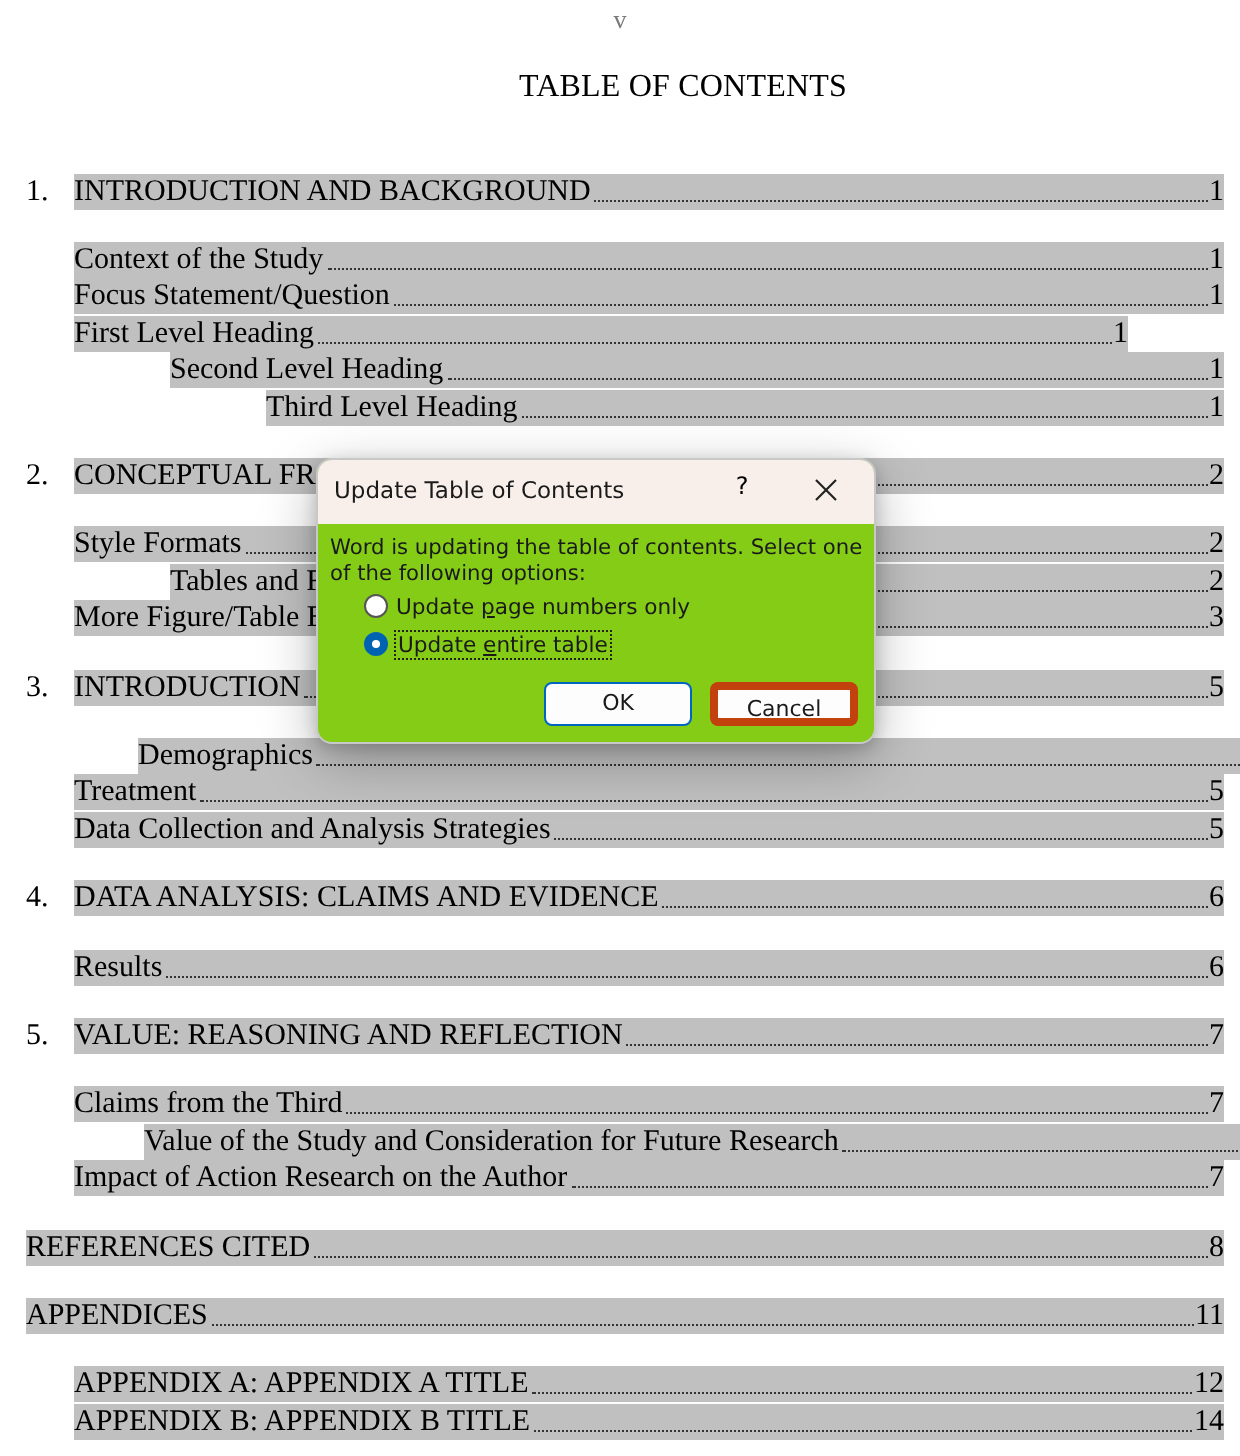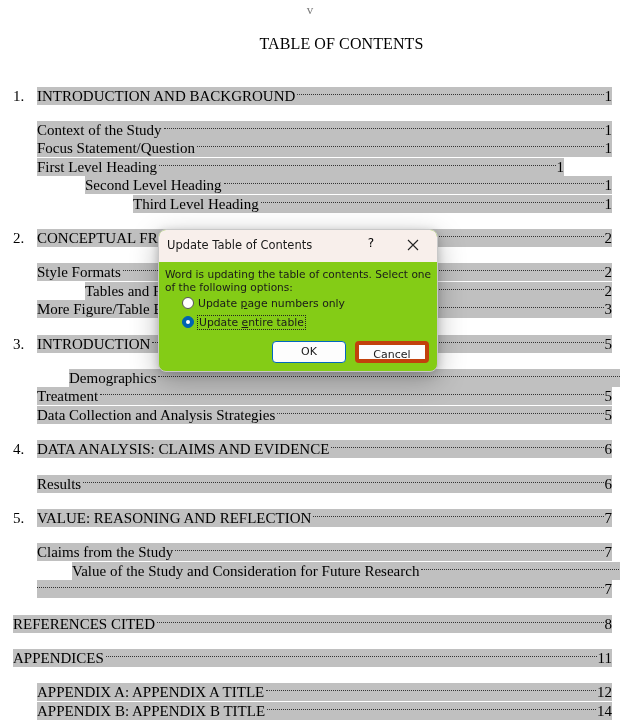--- a/index.html
+++ b/index.html
@@ -18,21 +18,21 @@
     font-size:16px; letter-spacing:0.1px;margin-left:40px;
   }
   .toc-row {
     position:absolute; height:18px; display:flex; align-items:flex-end;
     font-size:15px; line-height:18px;
   }
   .toc-row .num {
     position:absolute; left:-24px; width:20px; background:#fff;
   }
   .toc-row .fill {
-    background:#c0c0c0; display:flex; align-items:center; width:100%; height:18px;
+    background:#c0c0c0; display:flex; align-items:flex-end; width:100%; height:18px;
     white-space:nowrap; overflow:hidden;
   }
   .toc-row .lbl { flex:0 0 auto; padding-right:2px; }
   .toc-row .dots {
     flex:1 1 auto; border-bottom:1.4px dotted #333; margin-bottom:4px; height:1px;
   }
   .toc-row .pg { flex:0 0 auto; padding-left:1px; }
 
   
   .dialog {
@@ -200,34 +200,35 @@
   <div class="toc-row" style="top:509px;left:37px;width:575px;">
     <span class="num">5.</span>
     <div class="fill">
         <span class="lbl">VALUE: REASONING AND REFLECTION</span>
         <span class="dots"></span>
         <span class="pg">7</span>
       </div>
   </div>
   <div class="toc-row" style="top:543px;left:37px;width:575px;">
     <div class="fill">
-        <span class="lbl">Claims from the Study</span>
+        <span class="lbl">Claims from the Third</span>
         <span class="dots"></span>
         <span class="pg">7</span>
       </div>
   </div>
   <div class="toc-row" style="top:562px;left:37px;width:575px;padding-left:35px;">
     <div class="fill">
         <span class="lbl">Value of the Study and Consideration for Future Research</span>
         <span class="dots"></span>
         <span class="pg">7</span>
       </div>
   </div>
   <div class="toc-row" style="top:580px;left:37px;width:575px;">
     <div class="fill">
+        <span class="lbl">Impact of Action Research on the Author</span>
         <span class="dots"></span>
         <span class="pg">7</span>
       </div>
   </div>
 
   <div class="toc-row" style="top:615px;left:13px;width:599px;">
     <div class="fill">
         <span class="lbl">REFERENCES CITED</span>
         <span class="dots"></span>
         <span class="pg">8</span>

